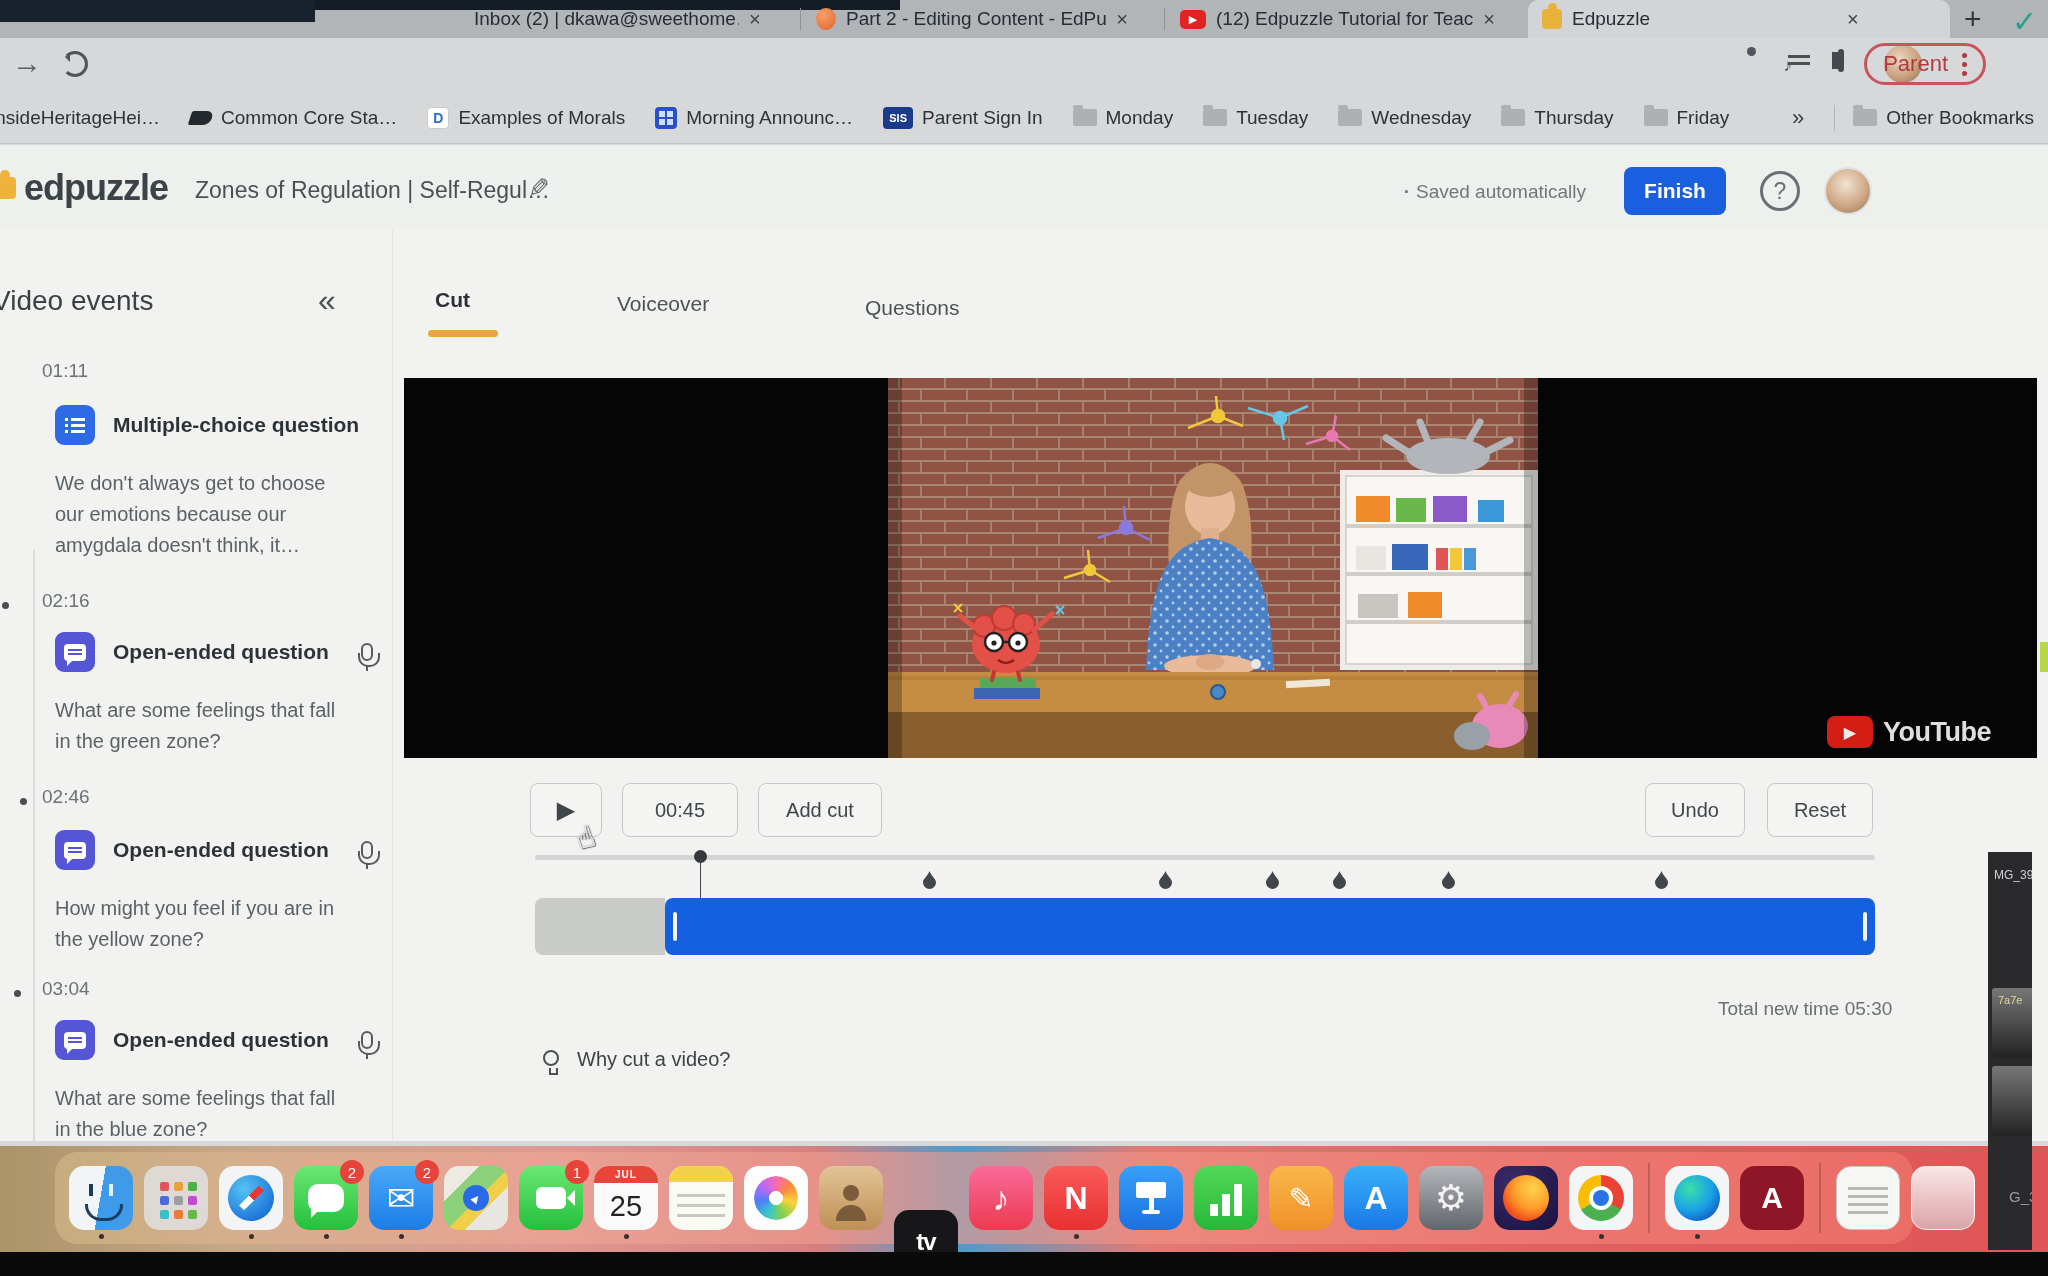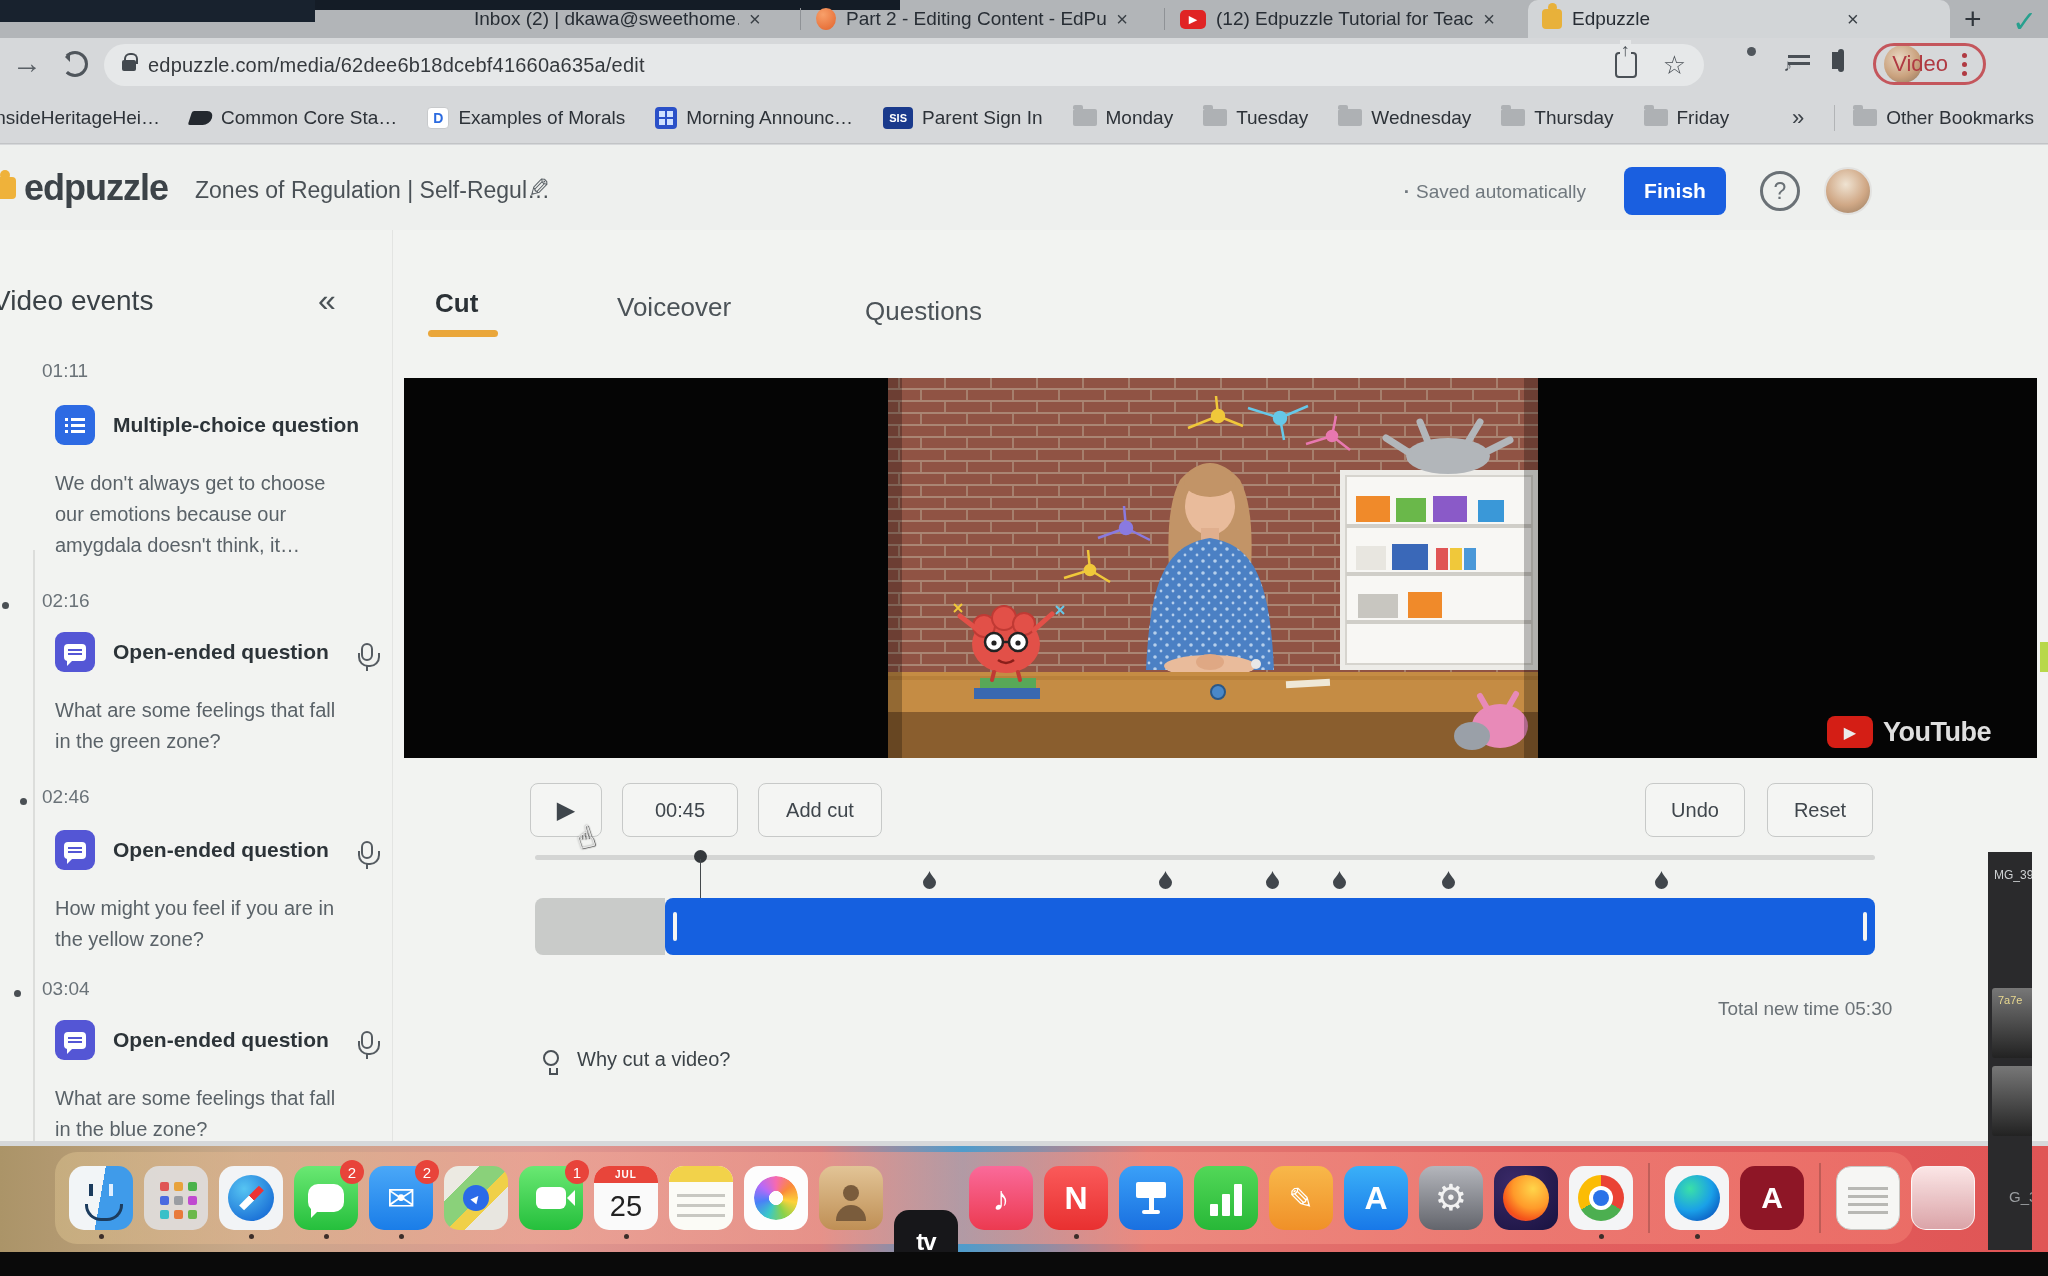--- a/index.html
+++ b/index.html
@@ -111,21 +111,21 @@
   .ic-bubble{width:22px;height:17px;background:#fff;border-radius:4px;position:relative;}
   .ic-bubble:after{content:"";position:absolute;left:3px;bottom:-5px;border:5px solid transparent;border-top-color:#fff;border-left-color:#fff;}
   .ic-bubble:before{content:"";position:absolute;left:4px;top:5px;width:14px;height:2px;background:#5456d5;box-shadow:0 4px 0 #5456d5;}
   .ev-label{font-size:21px;font-weight:600;color:#2c3338;white-space:nowrap;}
   .mic{width:12px;height:18px;border:2.5px solid #555b61;border-radius:7px;position:relative;margin-left:14px;flex:none;}
   .mic:after{content:"";position:absolute;left:-5px;top:8px;width:18px;height:12px;border:2.5px solid #555b61;
     border-top:none;border-radius:0 0 10px 10px;}
   .mic:before{content:"";position:absolute;left:3px;top:20px;width:2.5px;height:6px;background:#555b61;}
   .ev-snippet{position:absolute;font-size:20px;color:#5a6268;line-height:1.55;width:300px;}
 
-  .etab{position:absolute;font-size:26px;color:#4c5358;}
+  .etab{position:absolute;font-size:21px;color:#4c5358;}
   .etab.active{color:#2b3136;font-weight:600;}
   .etab-underline{position:absolute;width:70px;height:7px;border-radius:4px;background:#eaa63a;}
 
   .player{position:absolute;left:404px;top:148px;width:1633px;height:380px;background:#050505;}
   .scene{position:absolute;left:484px;top:0;width:650px;height:380px;}
   .yt-mark{position:absolute;right:46px;bottom:10px;display:flex;align-items:center;gap:10px;opacity:.92;}
   .yt-badge{width:46px;height:32px;background:#e62117;border-radius:8px;display:flex;align-items:center;justify-content:center;color:#fff;font-size:16px;}
   .yt-text{color:#f2f2f2;font-size:27px;font-weight:600;letter-spacing:-.5px;}
 
   .ctl-btn{position:absolute;height:54px;border:1px solid #c7c9c8;border-radius:8px;background:#f4f5f3;
@@ -258,32 +258,26 @@
       <span class="tab-label" style="flex:1;">Edpuzzle</span>
       <span class="tab-close">×</span>
     </div>
     <span class="newtab" style="left:1964px;">+</span>
     <span class="check-art" style="left:2012px;top:4px;">✓</span>
   </div>
 
   <div class="toolbar">
     <span class="navarrow">→</span>
     <span class="reload"></span>
-    <div class="omnibox">
-      <span class="lock"></span>
-      <span class="url-text">edpuzzle.com/media/62dee6b18dcebf41660a635a/edit</span>
-      <span class="ob-ic share-ic"></span>
-      <span class="ob-ic star-ic">☆</span>
-    </div>
     <span class="abs ext-puzzle" style="left:1740px;top:15px;"></span>
     <span class="abs playlist-ic" style="left:1788px;top:15px;"></span>
     <span class="abs panel-ic" style="left:1838px;top:14px;"></span>
     <span class="abs tb-avatar" style="left:1884px;top:7px;"></span>
     <div class="update-pill">
-      <span>Video</span>
+      <span>Parent</span>
       <span class="vdots"></span>
     </div>
   </div>
 
   <div class="bookmarksbar">
     <div class="bm" style="margin-left:-10px;">
       <span>InsideHeritageHei…</span>
     </div>
     <div class="bm">
       <span class="bm-ic-dark"></span>

